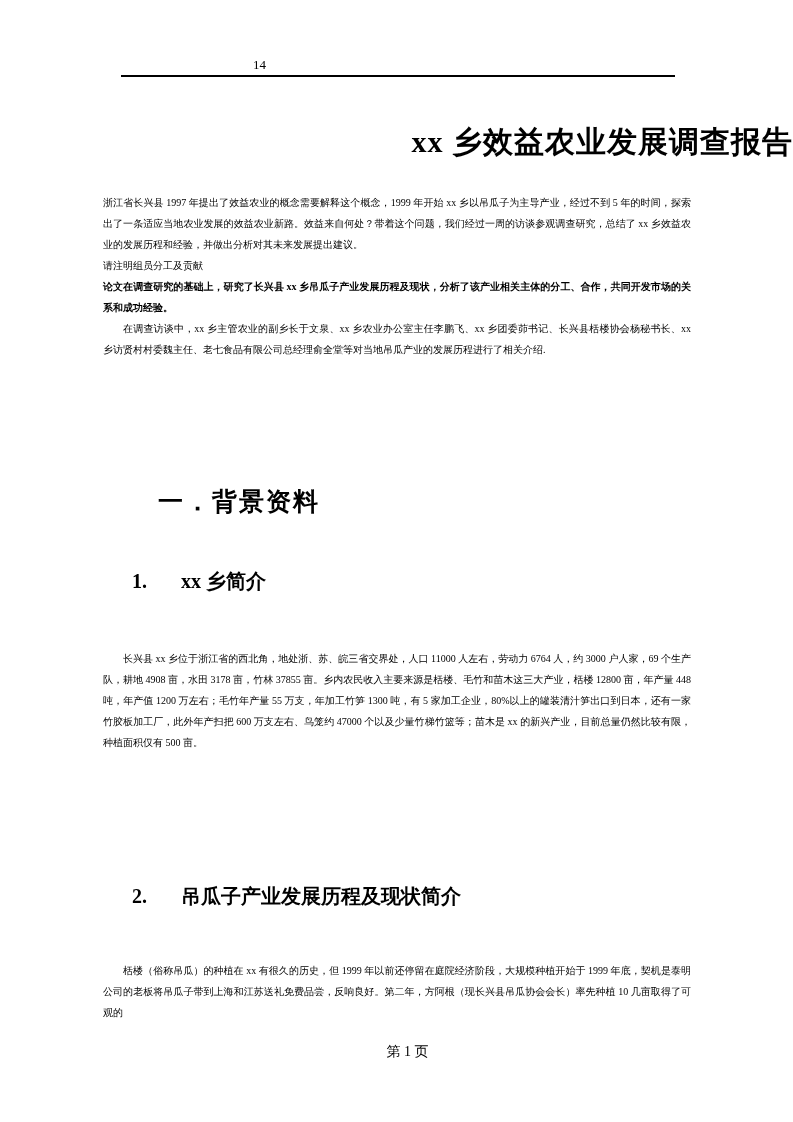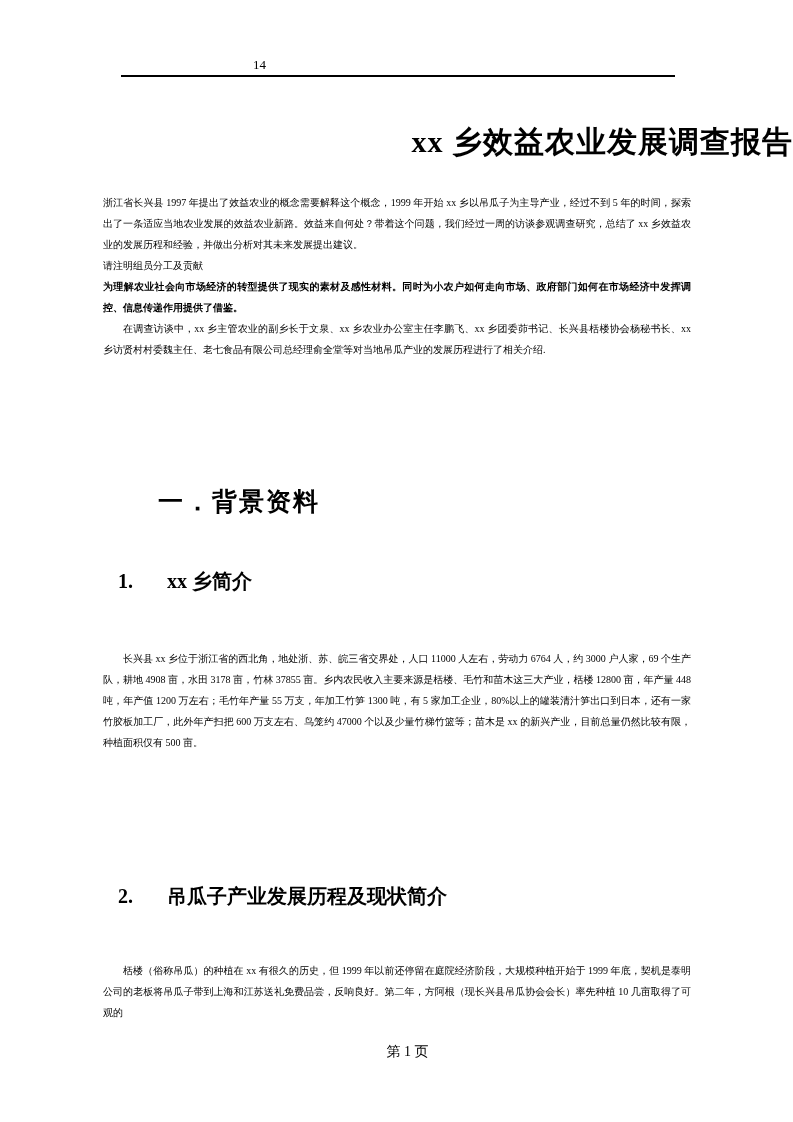--- a/index.html
+++ b/index.html
@@ -62,21 +62,21 @@
     top: 487px;
     left: 120px;
     font-size: 25px;
     line-height: 30px;
     font-weight: bold;
     letter-spacing: 2px;
     margin-left: 38px;
   }
   .h2 {
     position: absolute;
-    left: 118px;
+    left: 132px;
     font-size: 20px;
     line-height: 26px;
     font-weight: bold;
   }
   .h2 .h2-num {
     display: inline-block;
     width: 49px;
     font-weight: bold;
   }
   .h2-sub1 { top: 568px; }
@@ -99,21 +99,21 @@
 <div class="page">
 
   <div class="header-num">14</div>
   <div class="header-rule"></div>
 
   <div class="doc-title">xx 乡效益农业发展调查报告</div>
 
   <div class="flow flow-intro">
     <p>浙江省长兴县 1997 年提出了效益农业的概念需要解释这个概念，1999 年开始 xx 乡以吊瓜子为主导产业，经过不到 5 年的时间，探索出了一条适应当地农业发展的效益农业新路。效益来自何处？带着这个问题，我们经过一周的访谈参观调查研究，总结了 xx 乡效益农业的发展历程和经验，并做出分析对其未来发展提出建议。</p>
     <p>请注明组员分工及贡献</p>
-    <p class="bold">为理解农业社会向市场经济的转型提供了现实的素材及感性材料。同时为小农户如何走向市场、政府部门如何在市场经济中发挥调控、信息传递作用提供了借鉴。</p>
+    <p class="bold">论文在调查研究的基础上，研究了长兴县 xx 乡吊瓜子产业发展历程及现状，分析了该产业相关主体的分工、合作，共同开发市场的关系和成功经验。</p>
     <p class="indent">在调查访谈中，xx 乡主管农业的副乡长于文泉、xx 乡农业办公室主任李鹏飞、xx 乡团委茆书记、长兴县栝楼协会杨秘书长、xx 乡访贤村村委魏主任、老七食品有限公司总经理俞全堂等对当地吊瓜产业的发展历程进行了相关介绍.</p>
   </div>
 
   <div class="h1">一．背景资料</div>
 
   <div class="h2 h2-sub1">
     <span class="h2-num">1.</span><span>xx 乡简介</span>
   </div>
 
   <div class="flow flow-sub1">

